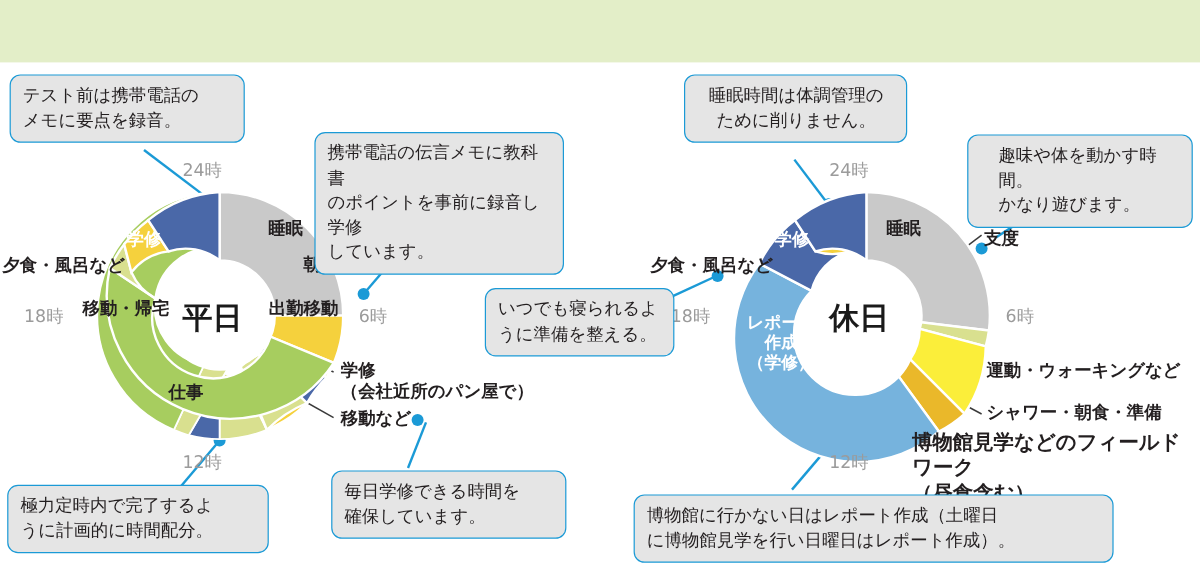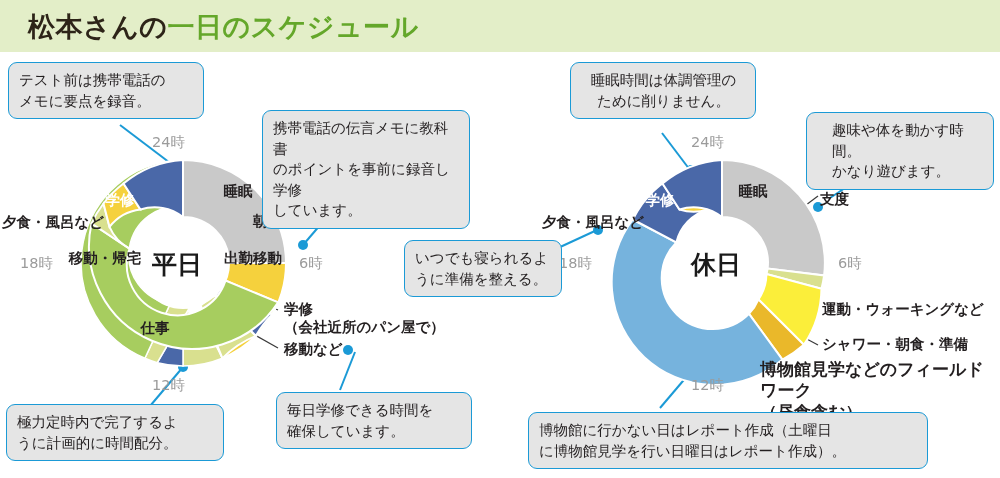--- a/index.html
+++ b/index.html
@@ -69,23 +69,20 @@
     font-size:14.5px; font-weight:bold; color:#231f20;
     white-space:pre-line; line-height:1.25;
   }
 </style>
 </head>
 <body>
 
 <div id="stage">
 
   <div class="header-band"></div>
-  <div class="header-title">
-    <span>松本さんの</span><span class="accent">一日のスケジュール</span>
-  </div>
 
   <svg class="overlay" width="1000" height="478">
     <g stroke="#1b9ad6" stroke-width="2" fill="none">
       <line x1="120" y1="125" x2="182" y2="172"></line>
       <line x1="345" y1="196" x2="345" y2="213"></line>
       <line x1="145" y1="412" x2="183" y2="367"></line>
       <line x1="340" y1="390" x2="355" y2="352"></line>
       <line x1="558" y1="248" x2="597" y2="230"></line>
       <line x1="662" y1="133" x2="690" y2="170"></line>
       <line x1="860" y1="178" x2="830" y2="198"></line>
@@ -198,20 +195,23 @@
         <path d="M45.50 25.50 A103 103 0 0 1 105 2 L105 59 A46 46 0 0 0 62.47 51.46 Z" fill="#4a68a8" stroke="#ffffff" stroke-width="2"></path>
       </g>
       <circle cx="105" cy="105" r="46" fill="#ffffff"></circle>
     </svg>
   </div>
 
   <div class="center-label" style="left:691px; top:248px;">休日</div>
 
   <div class="seg-label" style="left:728px; top:183px; width:50px;">睡眠</div>
   <div class="seg-label light" style="left:635px; top:192px; width:50px;">学修</div>
+  <div class="seg-label light" style="left:612px; top:261px; width:78px; font-size:14px;">レポート
+作成
+（学修）</div>
 
   <div class="out-label" style="left:542px; top:213px;">夕食・風呂など</div>
   <div class="out-label" style="left:820px; top:190px;">支度</div>
   <div class="out-label" style="left:822px; top:300px;">運動・ウォーキングなど</div>
   <div class="out-label" style="left:822px; top:335px;">シャワー・朝食・準備</div>
   <div class="out-label" style="left:760px; top:359px; font-size:17px;">博物館見学などのフィールドワーク
 （昼食含む）</div>
 
   <div class="tick-label" style="left:691px; top:133px;">24時</div>
   <div class="tick-label" style="left:838px; top:254px;">6時</div>

